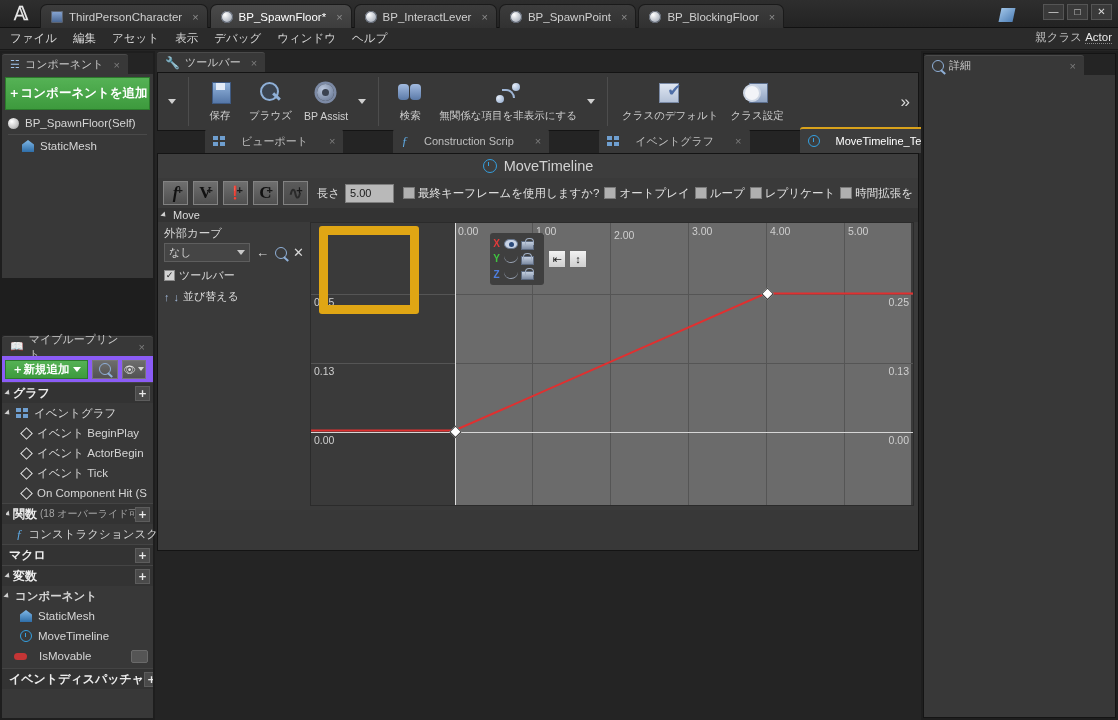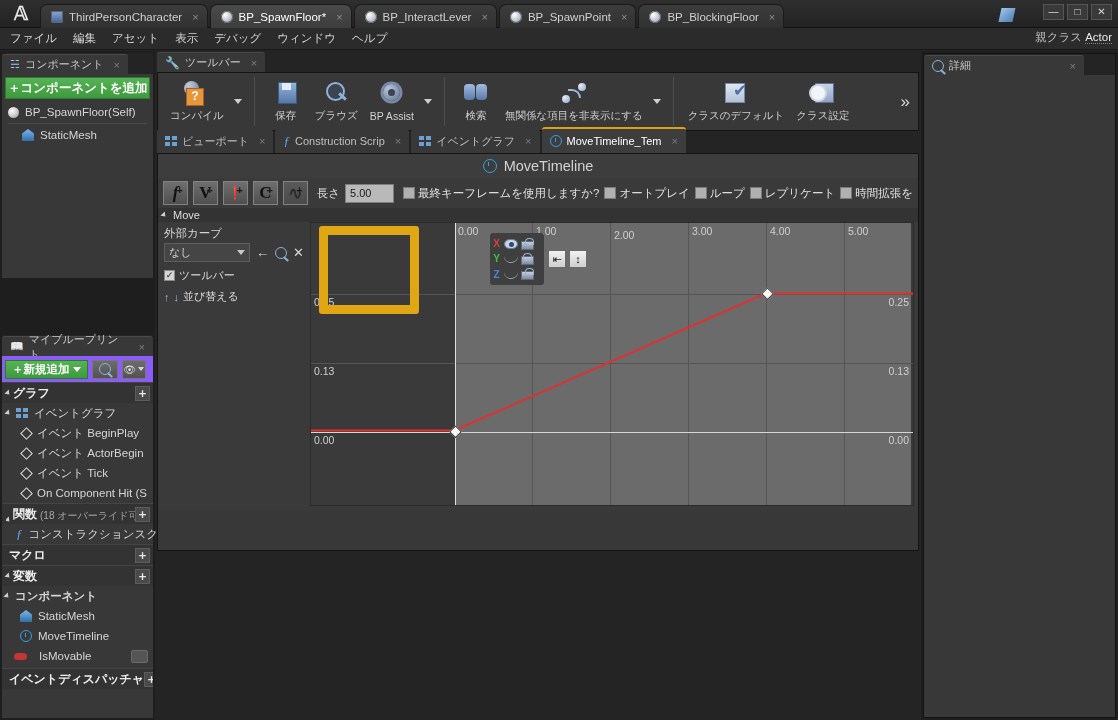--- a/index.html
+++ b/index.html
@@ -70,21 +70,21 @@
   }
   .ptab .px { color:#7d7d7d; margin-left:5px; font-size:11px; }
 
   
   .leftcol { position:absolute; left:0; top:51px; width:155px; height:669px; background:#1e1e1e; }
 
   .comp-panel { position:absolute; left:2px; top:2px; width:151px; height:225px; }
   .comp-tabrow { height:21px; background:#242424; display:flex; align-items:flex-end; }
   .comp-body { position:absolute; left:0; right:0; top:21px; bottom:0; background:#383838; }
   .addcomp-btn {
-    margin:3px; height:22px; background: linear-gradient(#55b255,#3d9a3d);
+    margin:3px; height:33px; background: linear-gradient(#55b255,#3d9a3d);
     border:1px solid #2c7a2c; color:#ffffff; font-size:12.5px; font-weight:bold;
     display:flex; align-items:center; padding-left:2px; overflow:hidden; white-space:nowrap;
   }
   .tree-row { height:20px; display:flex; align-items:center; gap:6px; padding-left:6px;
     color:#d5d5d5; font-size:11.5px; white-space:nowrap; }
   .tree-row.indent { padding-left:20px; }
   .sep { height:1px; background:#4a4a4a; margin:1px 6px; }
   .dot-white { width:11px; height:11px; border-radius:50%;
     background: radial-gradient(circle at 35% 32%, #ffffff, #c4c4c4 60%, #8b8b8b); flex:none; }
   .mesh-ic { width:12px; height:12px; flex:none;
@@ -169,22 +169,22 @@
   .ic-cset:after { content:""; position:absolute; left:3px; top:6px; width:14px;height:14px;
     border-radius:50%; background:#f2f4f8; box-shadow: 0 0 0 2px #cdd6e4; }
   .ic-cdef:before { content:""; position:absolute; left:4px; top:3px; width:18px;height:18px;
     background: linear-gradient(#dfe6f1,#b4c2d8); border:1px solid #7a8aa6; }
   .ic-cdef:after { content:"\2714"; position:absolute; left:12px; top:2px; color:#4f6fa8;
     font-size:17px; line-height:17px; }
 
   
   .graphtabs { position:absolute; left:0; top:81px; width:762px; height:21px;
     background:#242424; display:flex; align-items:flex-end; gap:2px; }
-  .gtab { height:20px; display:inline-flex; align-items:center; gap:5px; padding:12px 8px;
-    background:#383838; color:#bfbfbf; font-size:11px; border-radius:3px 3px 0 0; white-space:nowrap; }
+  .gtab { height:20px; display:inline-flex; align-items:center; gap:16px; padding:12px 8px;
+    background:#383838; color:#bfbfbf; font-size:11px; border-radius:3px 3px 0 0; white-space:nowrap;margin-left:48px; }
   .gtab.active { background:#3d3d3d; color:#ffffff; border-top:2px solid #d9a21b; }
   .gtab .px { color:#7d7d7d; margin-left:5px; }
 
   
   .tl { position:absolute; left:0; top:102px; width:762px; height:398px;
     background:#383838; border:1px solid #141414; }
   .tl-title { height:24px; background:#3d3d3d; display:flex; align-items:center;
     justify-content:center; gap:7px; color:#d2d2d2; font-size:14.5px; }
   .tl-toolbar { height:30px; background:#3a3a3a; display:flex; align-items:center;
     gap:5px; padding:0 5px; overflow:hidden; white-space:nowrap; }
@@ -388,21 +388,21 @@
         <div class="tree-row" style="padding-left:20px;">
           <span class="diamond"></span>
           <span>イベント Tick</span>
         </div>
         <div class="tree-row" style="padding-left:20px;">
           <span class="diamond"></span>
           <span>On Component Hit (S</span>
         </div>
 
         <div class="sec-hdr">
-          <span style="display:flex;align-items:flex-end;overflow:hidden;">
+          <span style="display:flex;align-items:center;overflow:hidden;">
             <i class="tri"></i>
             <span>関数</span>
             <span class="cnt" style="margin-left:3px;">(18 オーバーライド可</span>
           </span>
           <span class="plus">＋</span>
         </div>
         <div class="tree-row" style="padding-left:14px;">
           <span class="func-ic">ƒ</span>
           <span>コンストラクションスク</span>
         </div>
@@ -454,24 +454,20 @@
       <div class="tb-tabrow">
         <div class="ptab">
           <span class="wrench-ic">🔧</span>
           <span>ツールバー</span>
           <span class="px">×</span>
         </div>
       </div>
       <div class="tb-body">
 
         <div class="tb-group">
-          <div class="tb-item">
-            <span class="ic ic-compile"></span>
-            <span class="lbl">コンパイル</span>
-          </div>
           <span class="tb-caret"></span>
         </div>
         <div class="tb-div"></div>
 
         <div class="tb-group">
           <div class="tb-item">
             <span class="ic ic-save"></span>
             <span class="lbl">保存</span>
           </div>
           <div class="tb-item">

